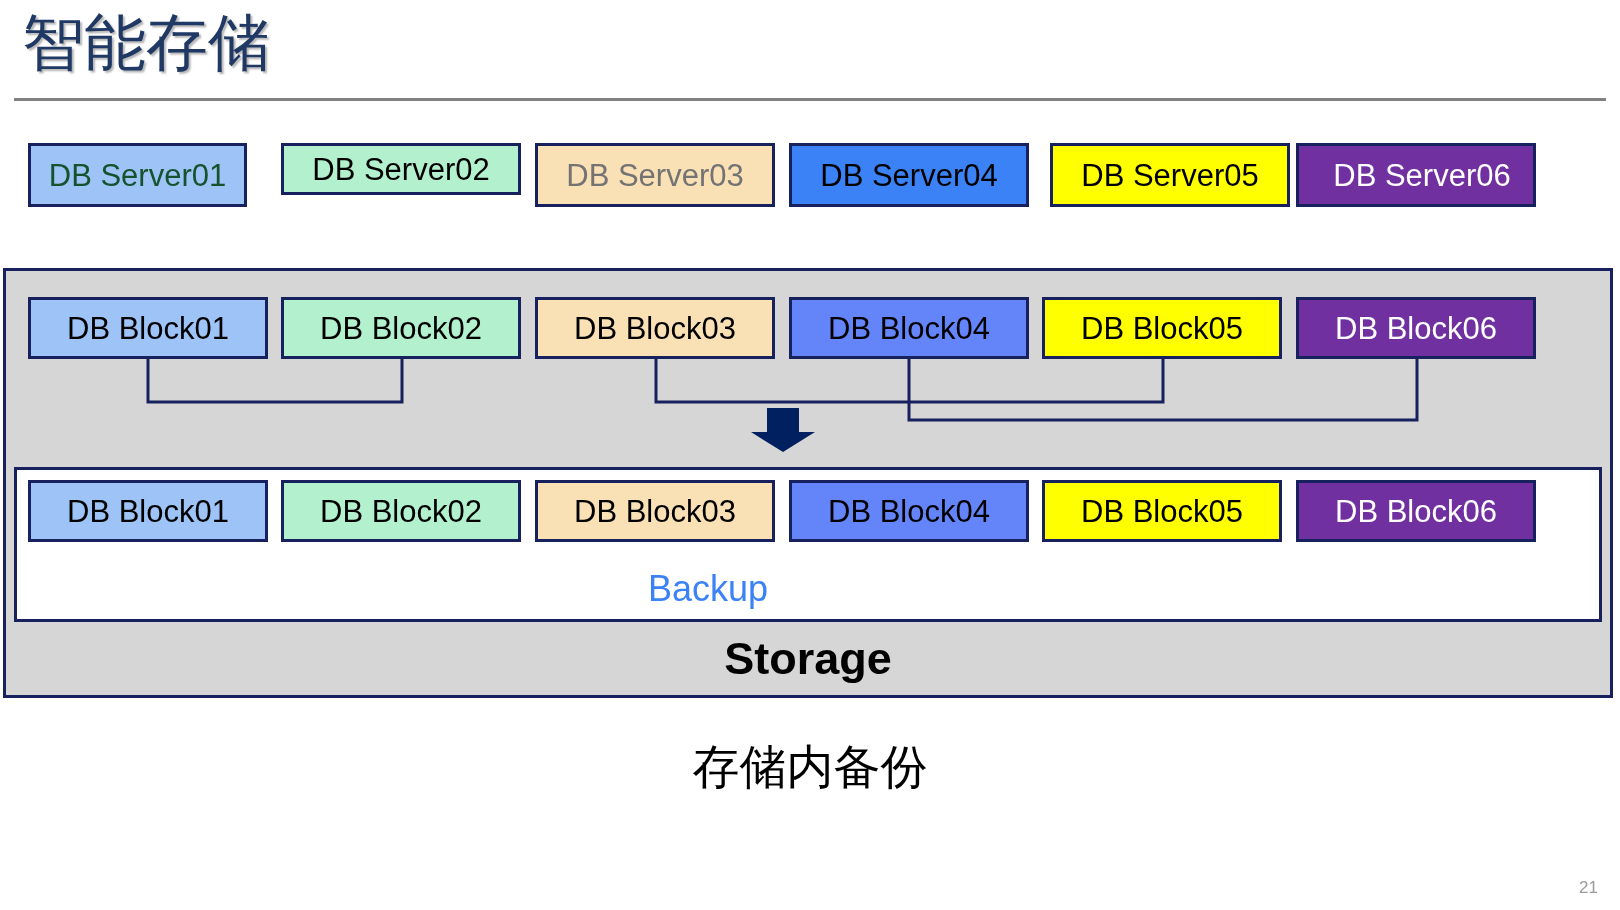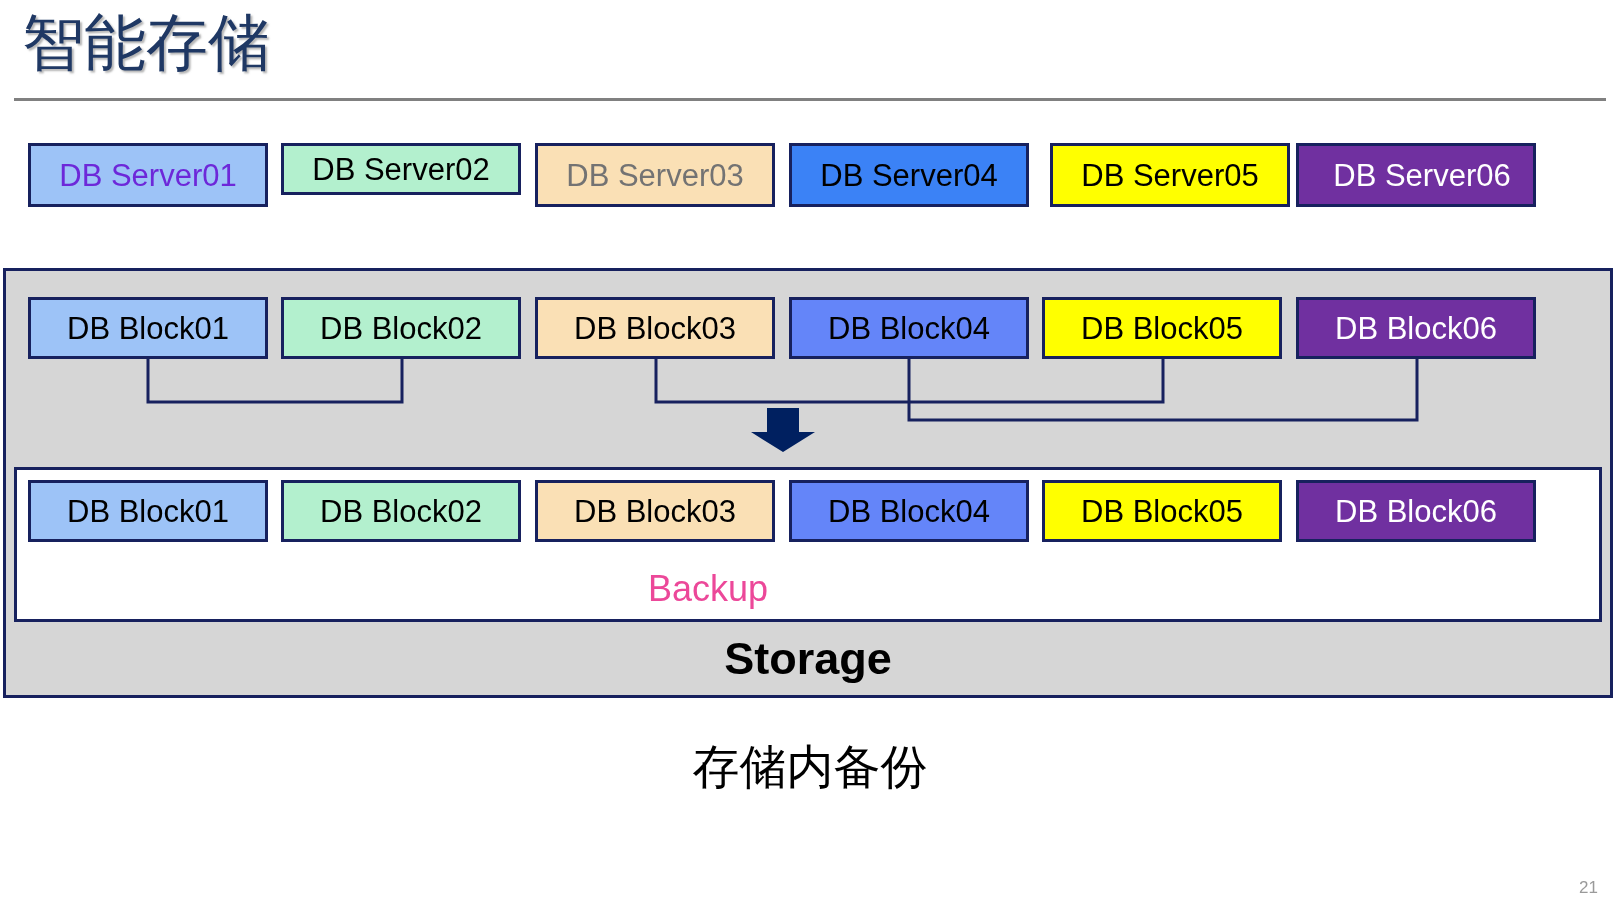--- a/index.html
+++ b/index.html
@@ -93,21 +93,21 @@
   #backup-label {
     position: absolute;
     left: 14px;
     top: 560px;
     width: 1388px;
     height: 58px;
     display: flex;
     align-items: center;
     justify-content: center;
     font-size: 36px;
-    color: #ec4899;
+    color: #3b82f6;
   }
 
   
   #connectors {
     position: absolute;
     left: 0;
     top: 0;
     width: 1620px;
     height: 910px;
     pointer-events: none;
@@ -133,21 +133,21 @@
     color: #9a9a9a;
   }
 </style>
 </head>
 <body>
 
 <div id="slide-title">智能存储</div>
 <div id="title-rule"></div>
 
 <div id="server-row">
-    <div class="node dark-label" style="left: 28px; top: 143px; width: 240px; height: 64px; background: rgb(157, 195, 247); color: #6d28d9; border-color: rgb(23, 33, 94);">DB Server01</div>
+    <div class="node dark-label" style="left: 28px; top: 143px; width: 219px; height: 64px; background: rgb(157, 195, 247); color: #14532d; border-color: rgb(23, 33, 94);">DB Server01</div>
     <div class="node dark-label" style="left: 281px; top: 143px; width: 240px; height: 52px; background: rgb(179, 240, 206); color: rgb(0, 0, 0); border-color: rgb(23, 33, 94);">DB Server02</div>
     <div class="node dark-label" style="left: 535px; top: 143px; width: 240px; height: 64px; background: rgb(250, 224, 181); color: #737373; border-color: rgb(23, 33, 94);">DB Server03</div>
     <div class="node dark-label" style="left: 789px; top: 143px; width: 240px; height: 64px; background: #3b82f6; color: rgb(0, 0, 0); border-color: rgb(23, 33, 94);">DB Server04</div>
     <div class="node dark-label" style="left: 1042px; top: 143px; width: 240px; height: 64px; background: rgb(255, 255, 0); color: rgb(0, 0, 0); border-color: rgb(23, 33, 94); margin-left: 8px;">DB Server05</div>
     <div class="node light-label" style="left: 1296px; top: 143px; width: 240px; height: 64px; background: rgb(112, 48, 160); color: rgb(255, 255, 255); border-color: rgb(23, 33, 94); padding-left: 12px;">DB Server06</div>
   </div>
 
 <div id="storage-container"></div>
 
 <svg id="connectors" viewBox="0 0 1620 910">

